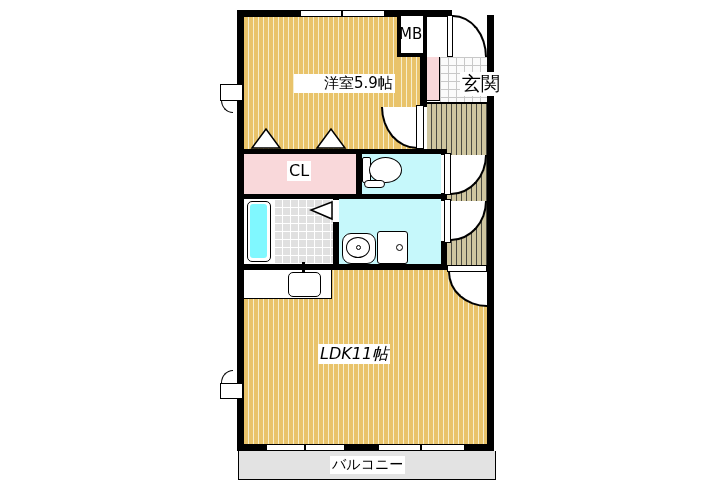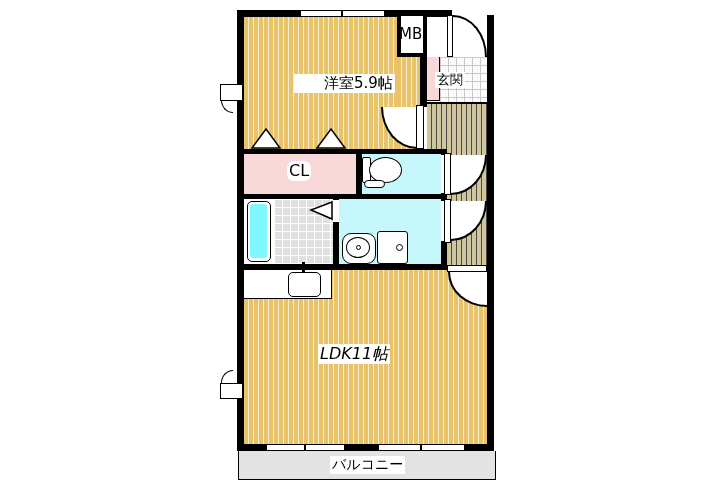--- a/index.html
+++ b/index.html
@@ -125,18 +125,18 @@
   <div style="left:238px;top:451px;width:258px;height:29px;background:#e3e3e3;border:1.5px solid #000;border-top:none;"></div>
 
   <svg width="710" height="490">
     <polygon points="252,148 266,129 280,148" fill="#fff" stroke="#000" stroke-width="1.5"></polygon>
     <polygon points="317,148 331,129 345,148" fill="#fff" stroke="#000" stroke-width="1.5"></polygon>
     <polygon points="332,202 311,210 332,219" fill="#fff" stroke="#000" stroke-width="1.5"></polygon>
   </svg>
 
   <div class="lbl" style="left:294px;top:74px;font-size:15px;padding-left:30px;">洋室5.9帖</div>
   <div class="lbl" style="left:399px;top:25px;font-size:15px;background:transparent;padding:0;">MB</div>
-  <div class="lbl" style="left:435px;top:72px;font-size:13px;">玄関</div>
-  <div class="lbl" style="left:287px;top:161px;font-size:16px;border-radius:7px;">CL</div>
+  <div class="lbl" style="left:460px;top:72px;font-size:19px;">玄関</div>
+  <div class="lbl" style="left:287px;top:161px;font-size:16px;">CL</div>
   <div class="lbl" style="left:318px;top:344px;font-size:16px;font-style:italic;">LDK11帖</div>
   <div class="lbl" style="left:330px;top:456px;font-size:14px;">バルコニー</div>
 
 </div>
 
 </body></html>

